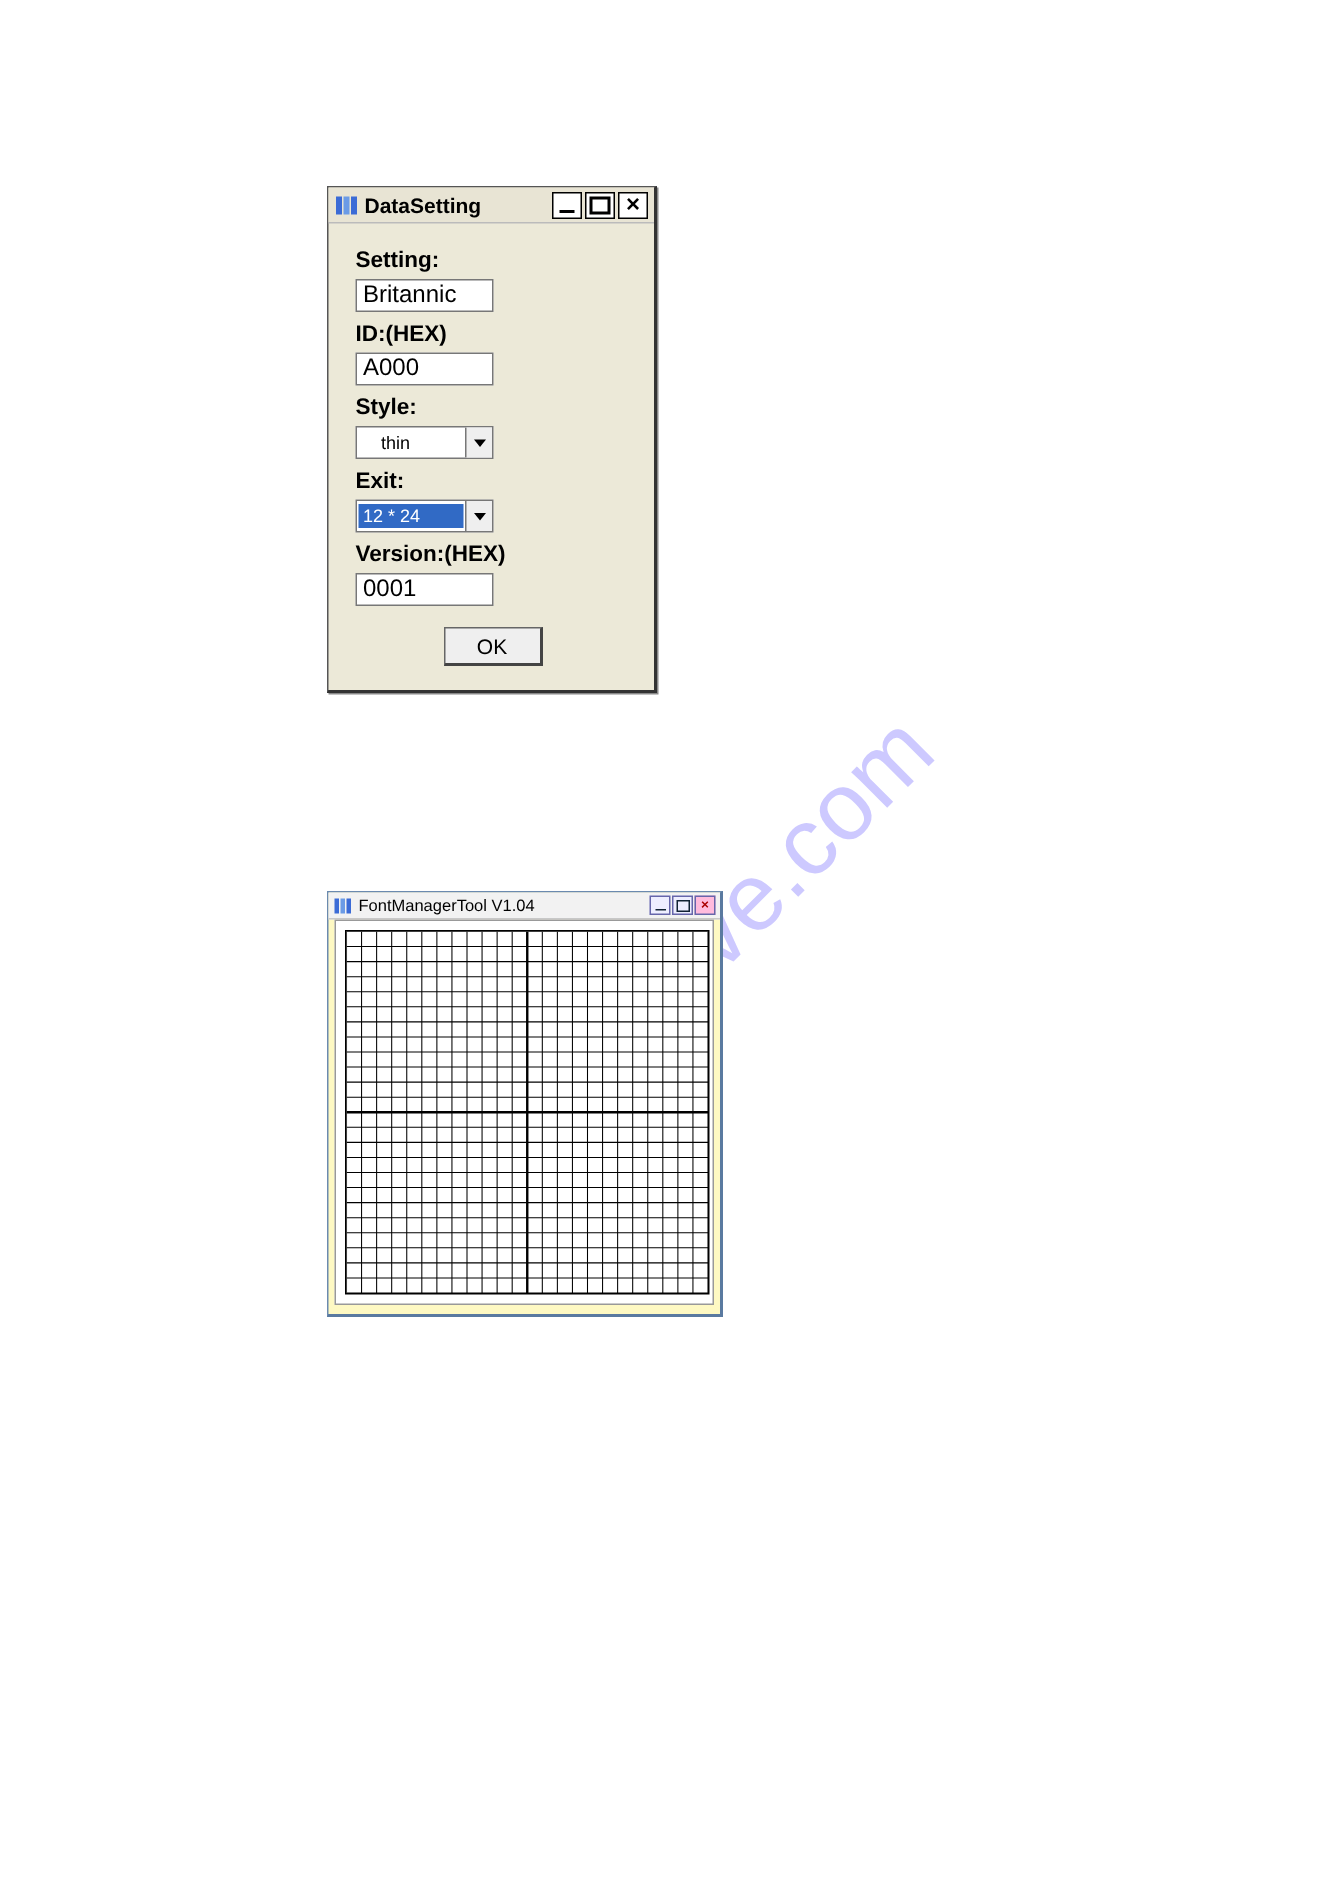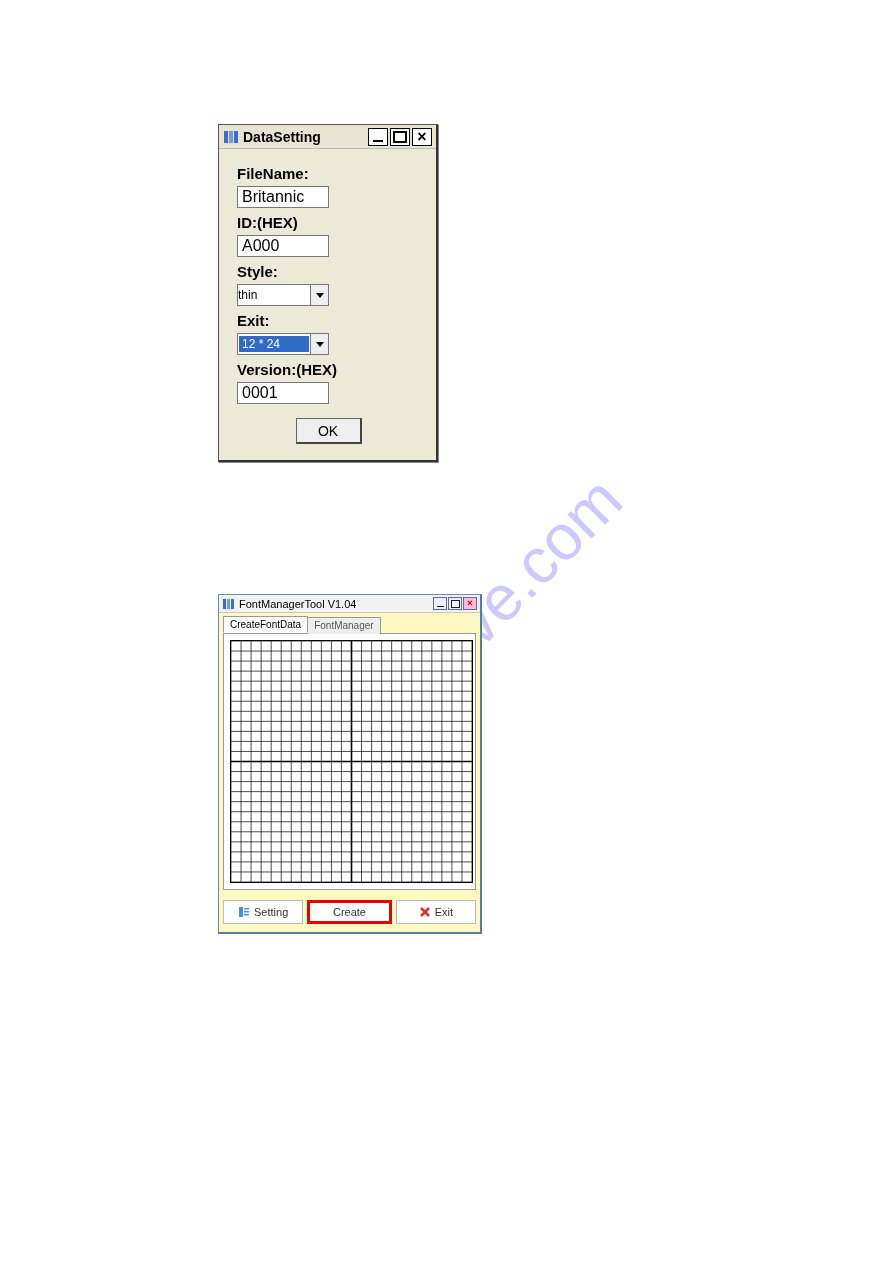--- a/index.html
+++ b/index.html
@@ -58,21 +58,21 @@
     width: 92px; height: 22px;
     border:1px solid #777; background:#fff; font-size:16px;
     padding:2px 4px; display:block;
   }
   .combo {
     width: 92px; height: 22px;
     border:1px solid #777; background:#fff;
     display:flex; align-items:center; position:relative;
     font-size:12px;
   }
-  .combo .combo-text { flex:1; padding:0 0; }
+  .combo .combo-text { flex:1; padding:0 16px; }
   .combo .combo-text.sel { background:#316ac5; color:#fff; padding:1px 3px; margin:1px; }
   .combo .arrow-btn {
     width:18px; height:20px;
     border-left:1px solid #777;
     background:#efefef;
     display:flex; align-items:center; justify-content:center;
   }
   .combo .arrow-btn::after {
     content:""; width:0; height:0;
     border-left:4px solid transparent;
@@ -172,21 +172,21 @@
     </span>
     <span class="title-text">DataSetting</span>
     <div class="win-btns">
       <div class="win-btn min"></div>
       <div class="win-btn max"></div>
       <div class="win-btn close"></div>
     </div>
   </div>
   <div class="ds-body">
 
-    <div class="ds-label">FileName:</div>
+    <div class="ds-label">Setting:</div>
     <input class="txt-input" value="Britannic" style="">
 
     <div class="ds-label">ID:(HEX)</div>
     <input class="txt-input" value="A000" style="">
 
     <div class="ds-label">Style:</div>
     <div class="combo">
       <span class="combo-text">thin</span>
       <span class="arrow-btn"></span>
     </div>
@@ -214,24 +214,20 @@
         </svg>
     </span>
     <span class="title-text">FontManagerTool V1.04</span>
     <div class="fm-win-btns">
       <div class="fm-win-btn min"></div>
       <div class="fm-win-btn max"></div>
       <div class="fm-win-btn close"></div>
     </div>
   </div>
 
-  <div class="tab-strip">
-    <div class="tab active">CreateFontData</div>
-    <div class="tab inactive">FontManager</div>
-  </div>
 
   <div class="tabpane">
     <div class="grid">
       <svg class="grid-svg" id="grid-svg" viewBox="0 0 240 240" preserveAspectRatio="none">
           <line x1="0" y1="0" x2="0" y2="240" stroke="#000" stroke-width="0.7"></line>
           <line x1="10" y1="0" x2="10" y2="240" stroke="#000" stroke-width="0.7"></line>
           <line x1="20" y1="0" x2="20" y2="240" stroke="#000" stroke-width="0.7"></line>
           <line x1="30" y1="0" x2="30" y2="240" stroke="#000" stroke-width="0.7"></line>
           <line x1="40" y1="0" x2="40" y2="240" stroke="#000" stroke-width="0.7"></line>
           <line x1="50" y1="0" x2="50" y2="240" stroke="#000" stroke-width="0.7"></line>
@@ -276,38 +272,13 @@
           <line x1="0" y1="190" x2="240" y2="190" stroke="#000" stroke-width="0.7"></line>
           <line x1="0" y1="200" x2="240" y2="200" stroke="#000" stroke-width="0.7"></line>
           <line x1="0" y1="210" x2="240" y2="210" stroke="#000" stroke-width="0.7"></line>
           <line x1="0" y1="220" x2="240" y2="220" stroke="#000" stroke-width="0.7"></line>
           <line x1="0" y1="230" x2="240" y2="230" stroke="#000" stroke-width="0.7"></line>
           <line x1="0" y1="240" x2="240" y2="240" stroke="#000" stroke-width="0.7"></line>
         </svg>
     </div>
   </div>
 
-  <div class="fm-btn-row">
-    <div class="fm-btn">
-      <span class="ico">
-        <svg viewBox="0 0 12 12">
-            <rect x="1" y="1" width="4" height="10" fill="#4a90d9"></rect>
-            <rect x="6" y="2" width="5" height="1.5" fill="#4a90d9"></rect>
-            <rect x="6" y="5" width="5" height="1.5" fill="#4a90d9"></rect>
-            <rect x="6" y="8" width="5" height="1.5" fill="#4a90d9"></rect>
-          </svg>
-      </span>
-      <span>Setting</span>
-    </div>
-    <div class="fm-btn create-highlight">
-      <span>Create</span>
-    </div>
-    <div class="fm-btn">
-      <span class="ico">
-        <svg viewBox="0 0 12 12">
-            <line x1="2" y1="2" x2="10" y2="10" stroke="#d33" stroke-width="2.5"></line>
-            <line x1="10" y1="2" x2="2" y2="10" stroke="#d33" stroke-width="2.5"></line>
-          </svg>
-      </span>
-      <span>Exit</span>
-    </div>
-  </div>
 </div>
 
 </body></html>

